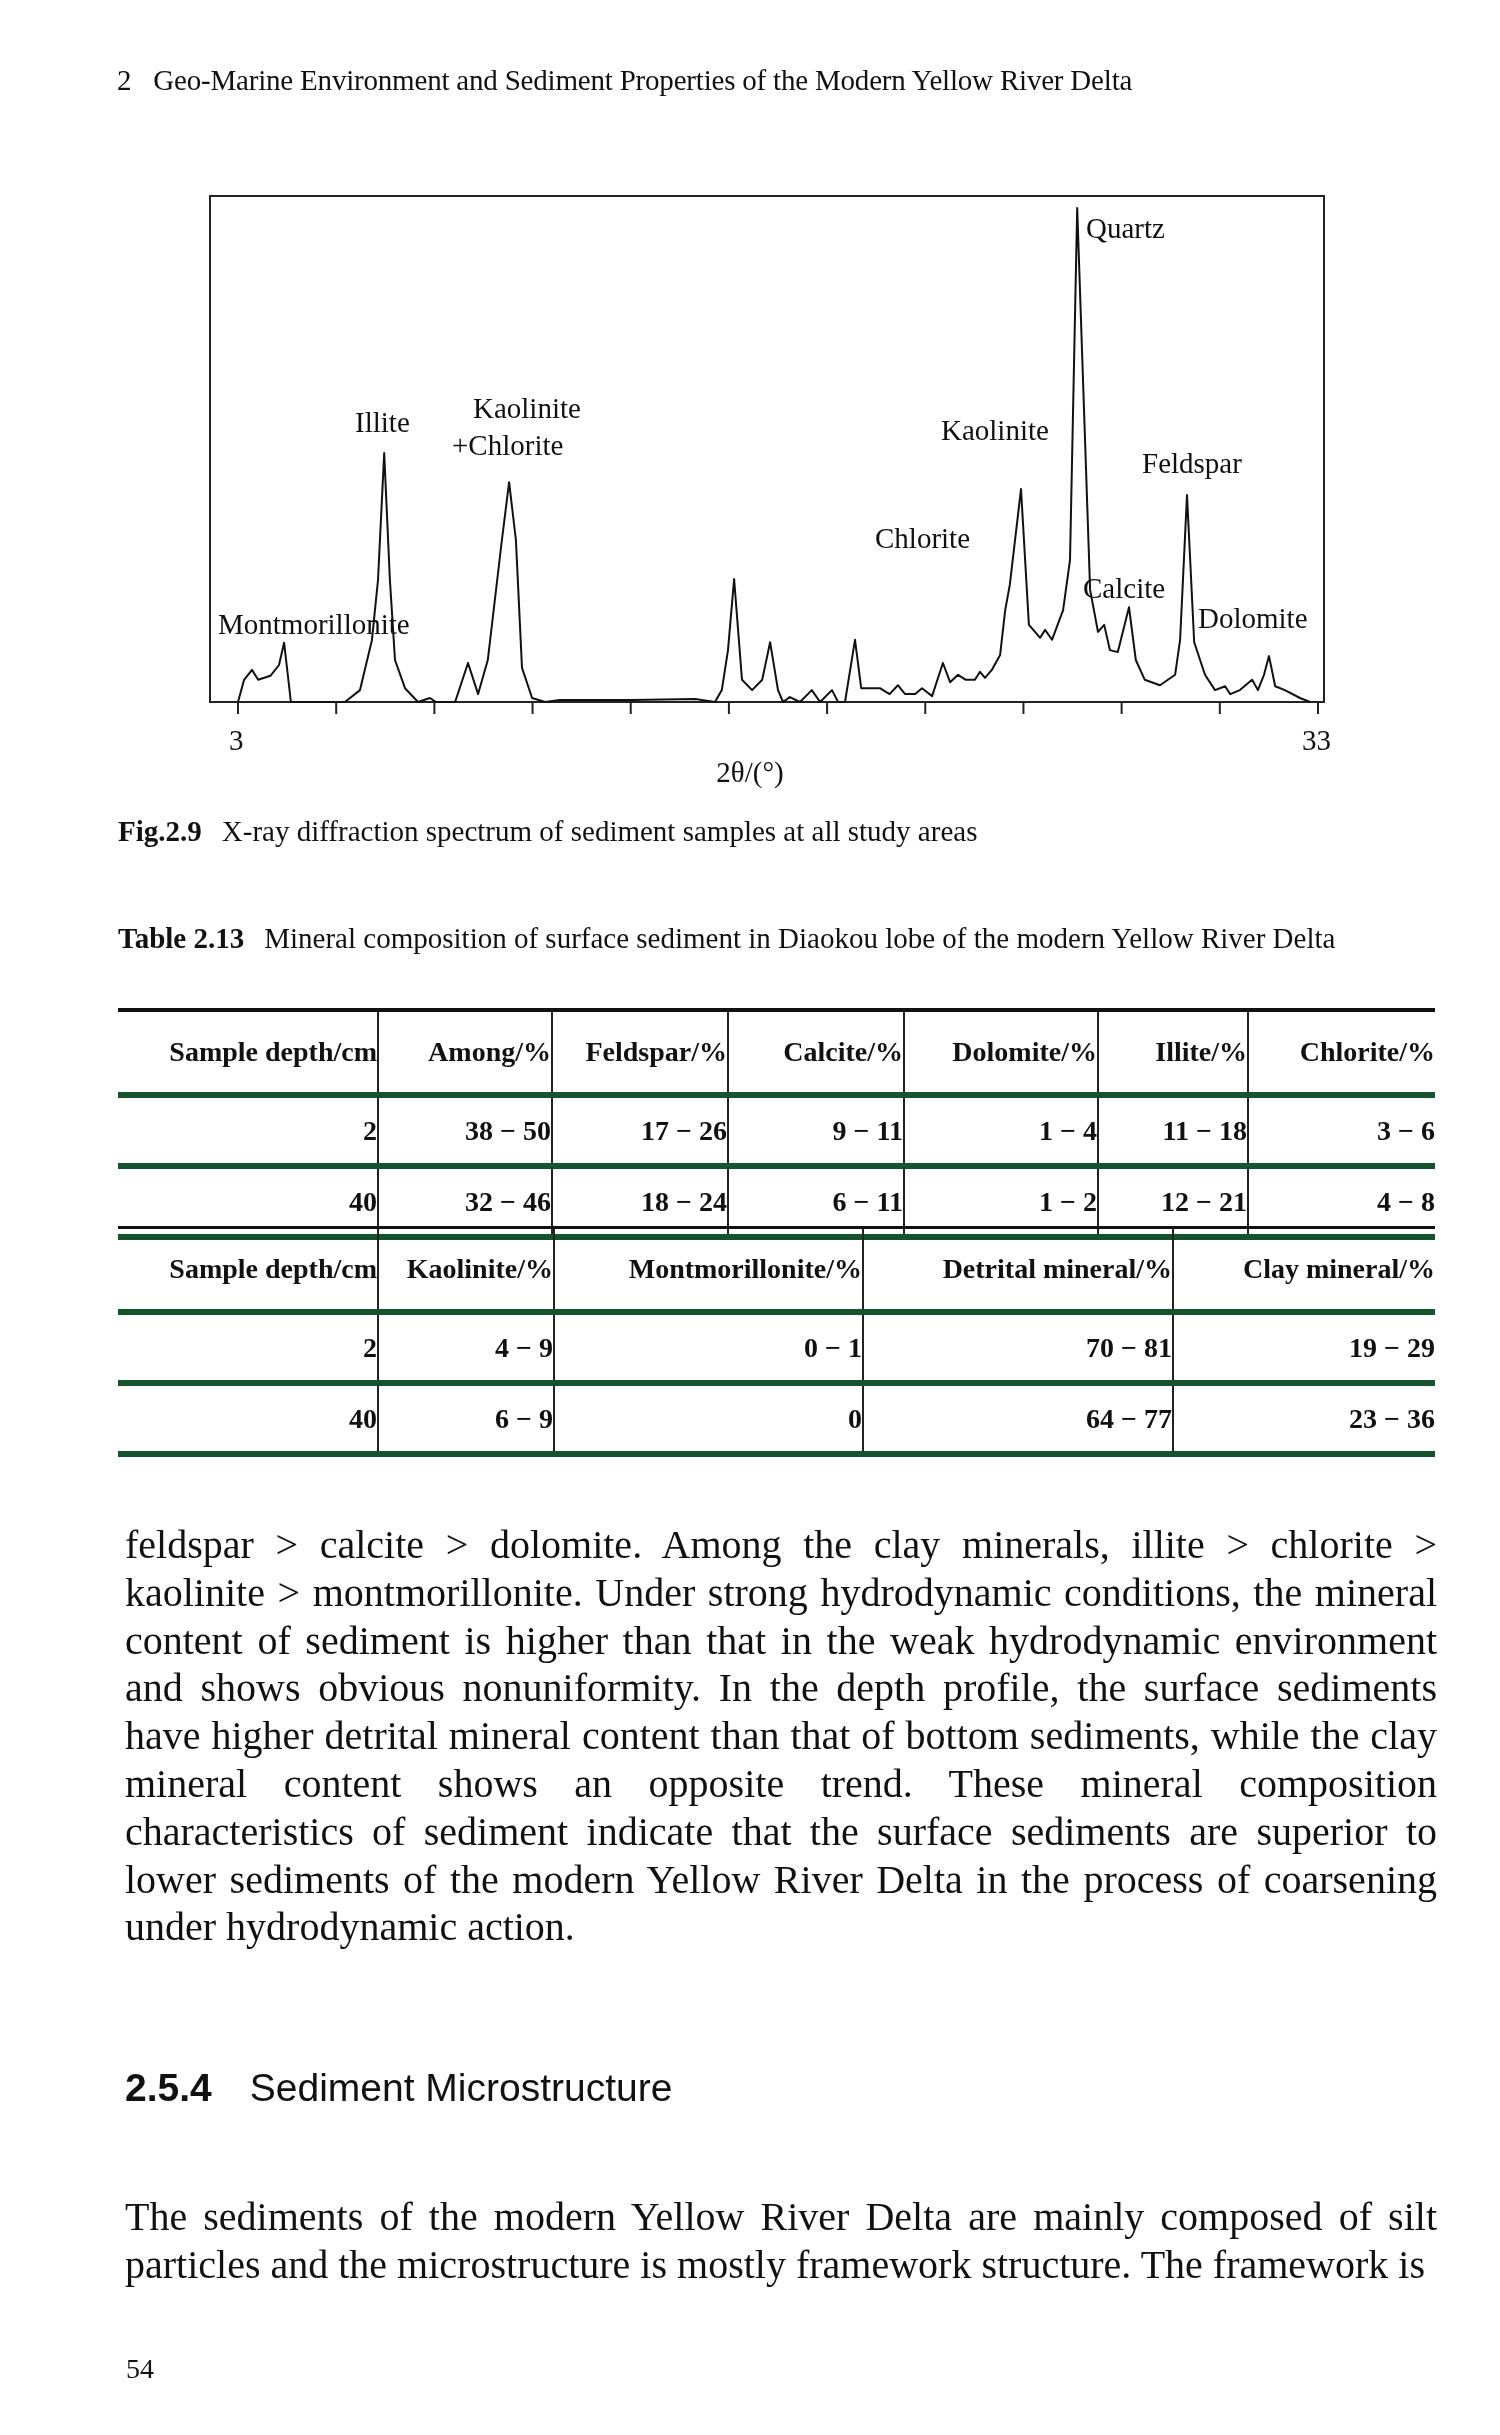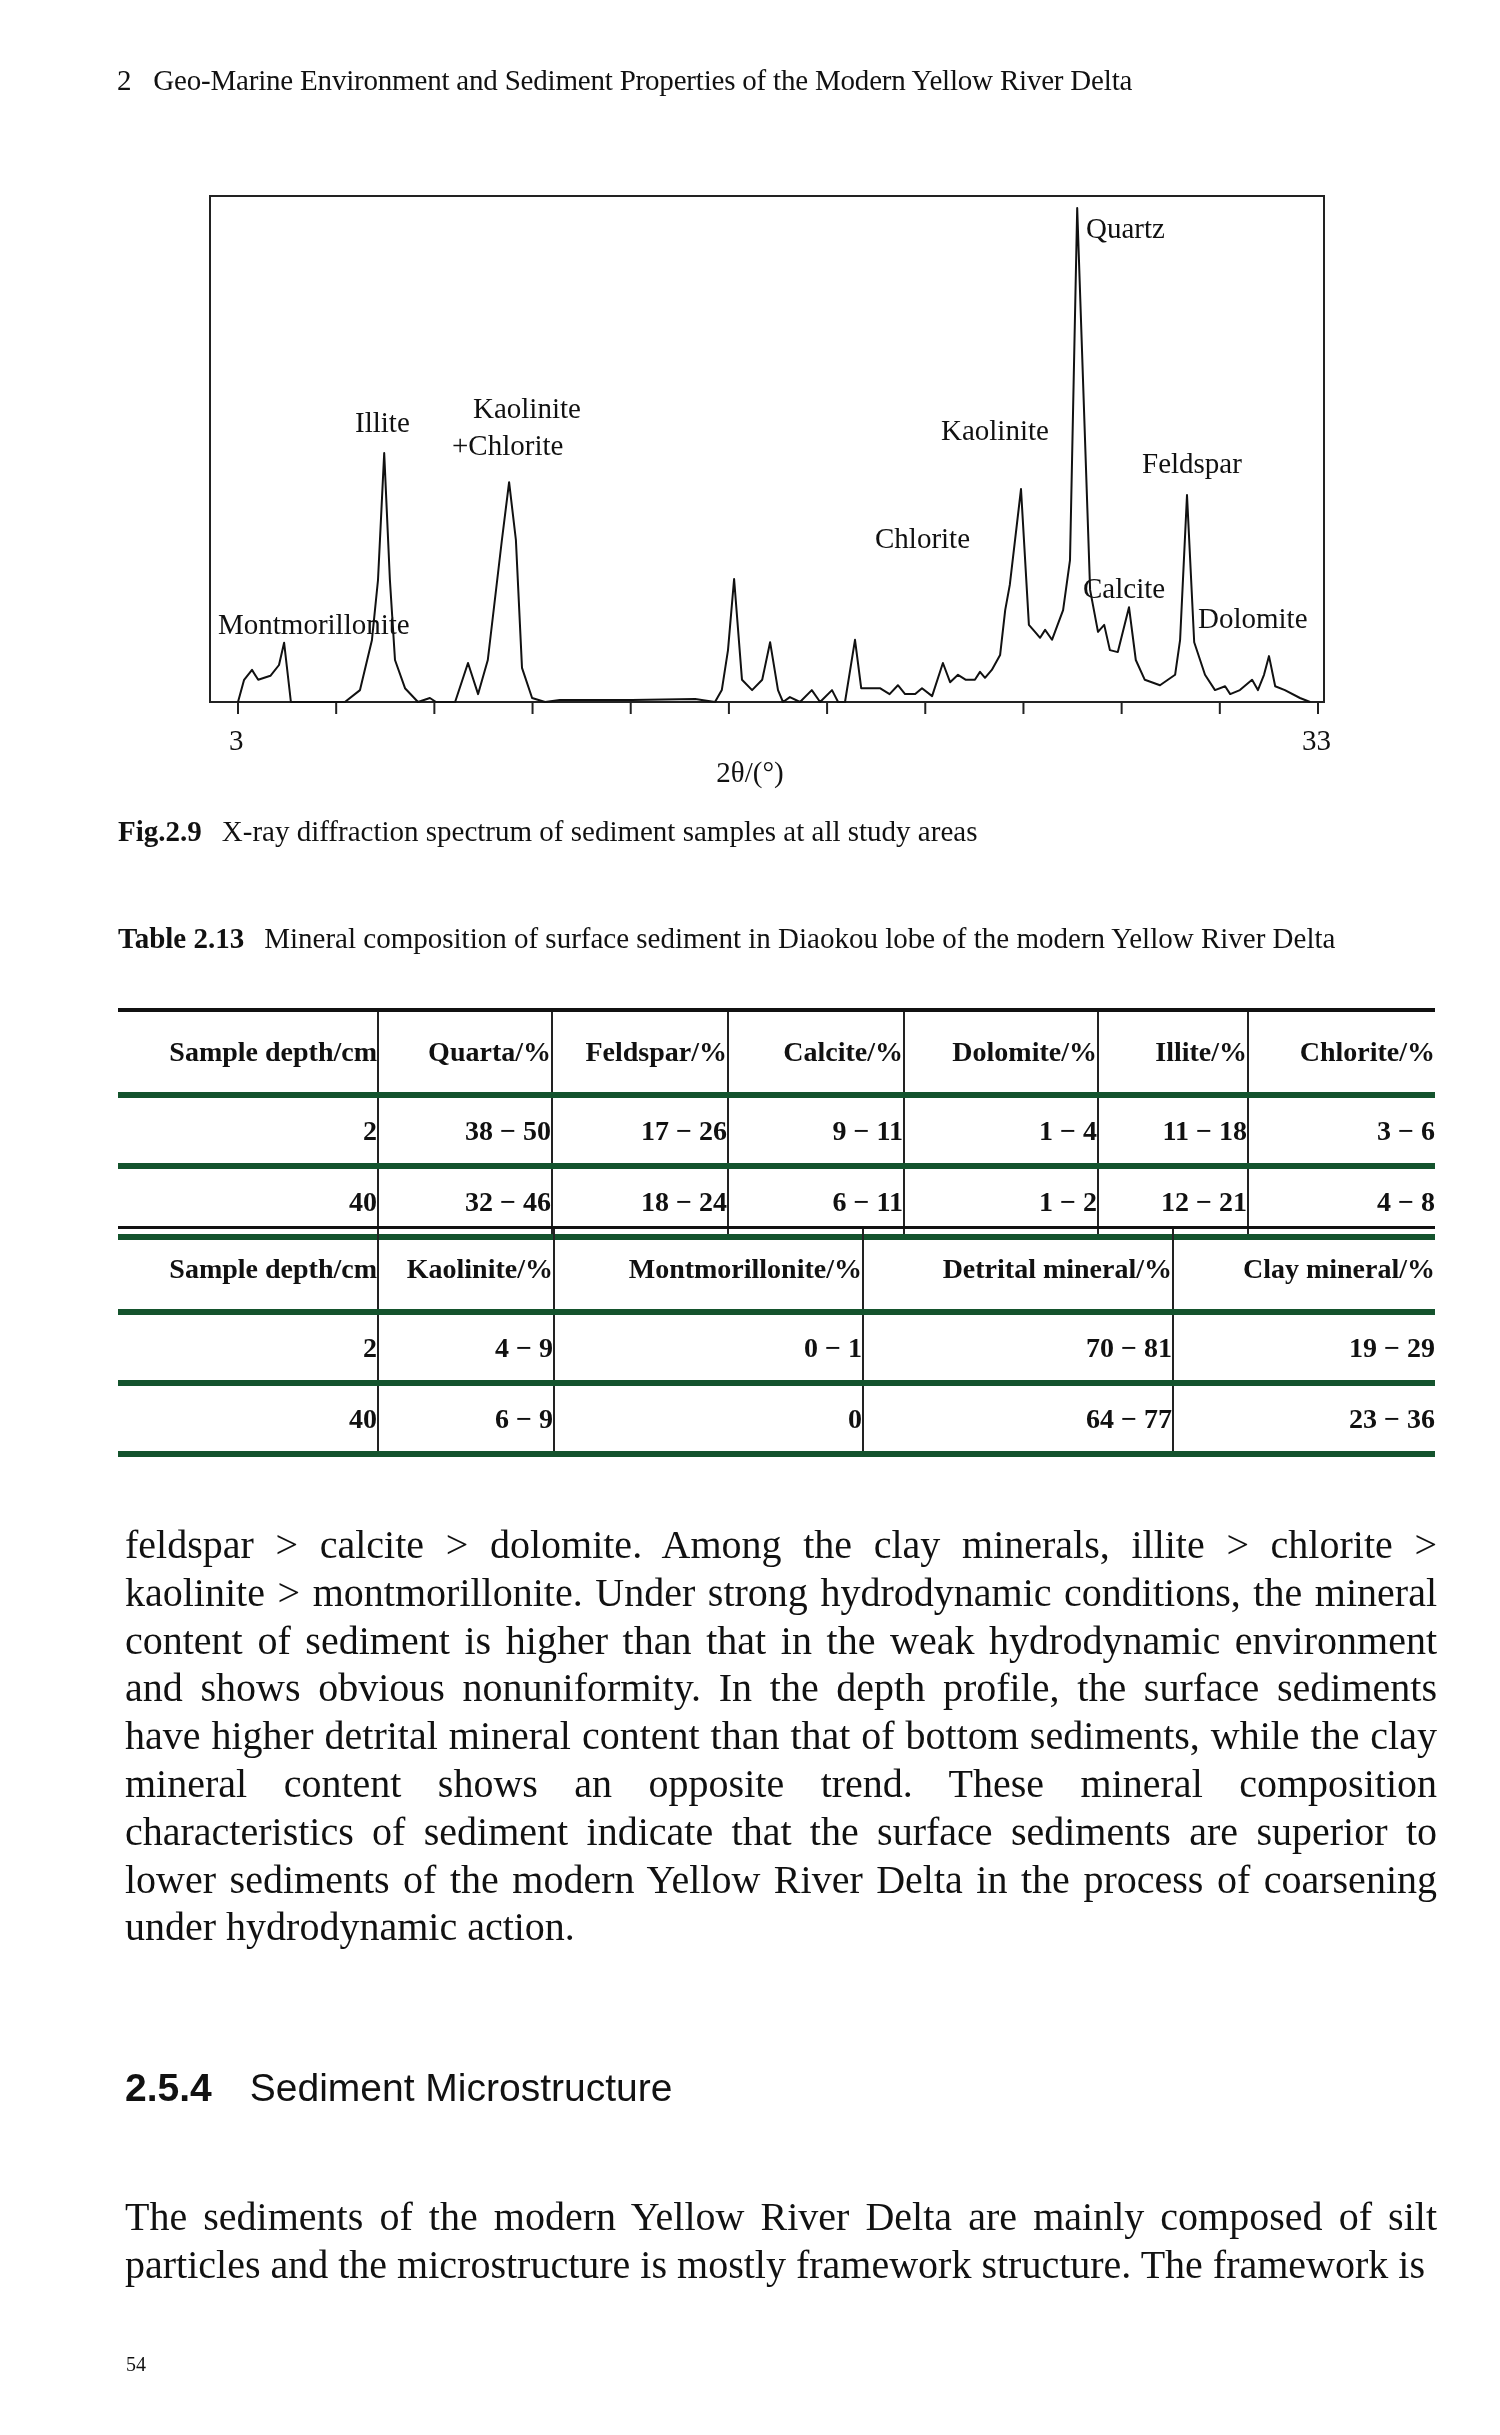--- a/index.html
+++ b/index.html
@@ -17,21 +17,21 @@
   table.mtab tr > *:first-child { border-left:none; }
   table.mtab thead th { height:80px; }
   table.mtab tbody td { height:65px; }
   #tbl1 { top:1008px; border-top:4px solid #111; border-bottom:3px solid #111; }
   #tbl2 { top:1226px; border-top:3px solid #111; border-bottom:4px solid #111; }
   .para { left:125px; width:1312px; font-size:40px; line-height:47.8px; text-align:justify; }
   .para.p1 { top:1521px; }
   .para.p2 { top:2193px; }
   .section-heading { left:125px; top:2066px; font-family:"Liberation Sans", "DejaVu Sans", sans-serif; font-size:39px; white-space:nowrap; }
   .section-heading .snum { margin-right:38px;font-weight:bold; }
-  .page-number { left:126px; top:2353px; font-size:20px; }
+  .page-number { left:126px; top:2353px; font-size:28px; }
   .peak-label { font-family:"Liberation Serif", "DejaVu Serif", serif; font-size:29px; fill:#111; }
   .tick-label { font-family:"Liberation Serif", "DejaVu Serif", serif; font-size:29px; fill:#111; }
 </style>
 </head>
 <body>
 
 <div class="abs running-head">
   <span class="num">2</span><span>Geo-Marine Environment and Sediment Properties of the Modern Yellow River Delta</span>
 </div>
 
@@ -83,21 +83,21 @@
       <col style="width:174px">
       <col style="width:176px">
       <col style="width:176px">
       <col style="width:194px">
       <col style="width:150px">
       <col style="width:187px">
   </colgroup>
   <thead>
     <tr>
       <th>Sample depth/cm</th>
-      <th>Quarta/%</th>
+      <th>Among/%</th>
       <th>Feldspar/%</th>
       <th>Calcite/%</th>
       <th>Dolomite/%</th>
       <th>Illite/%</th>
       <th>Chlorite/%</th>
     </tr>
   </thead>
   <tbody>
     <tr>
       <td>2</td>

